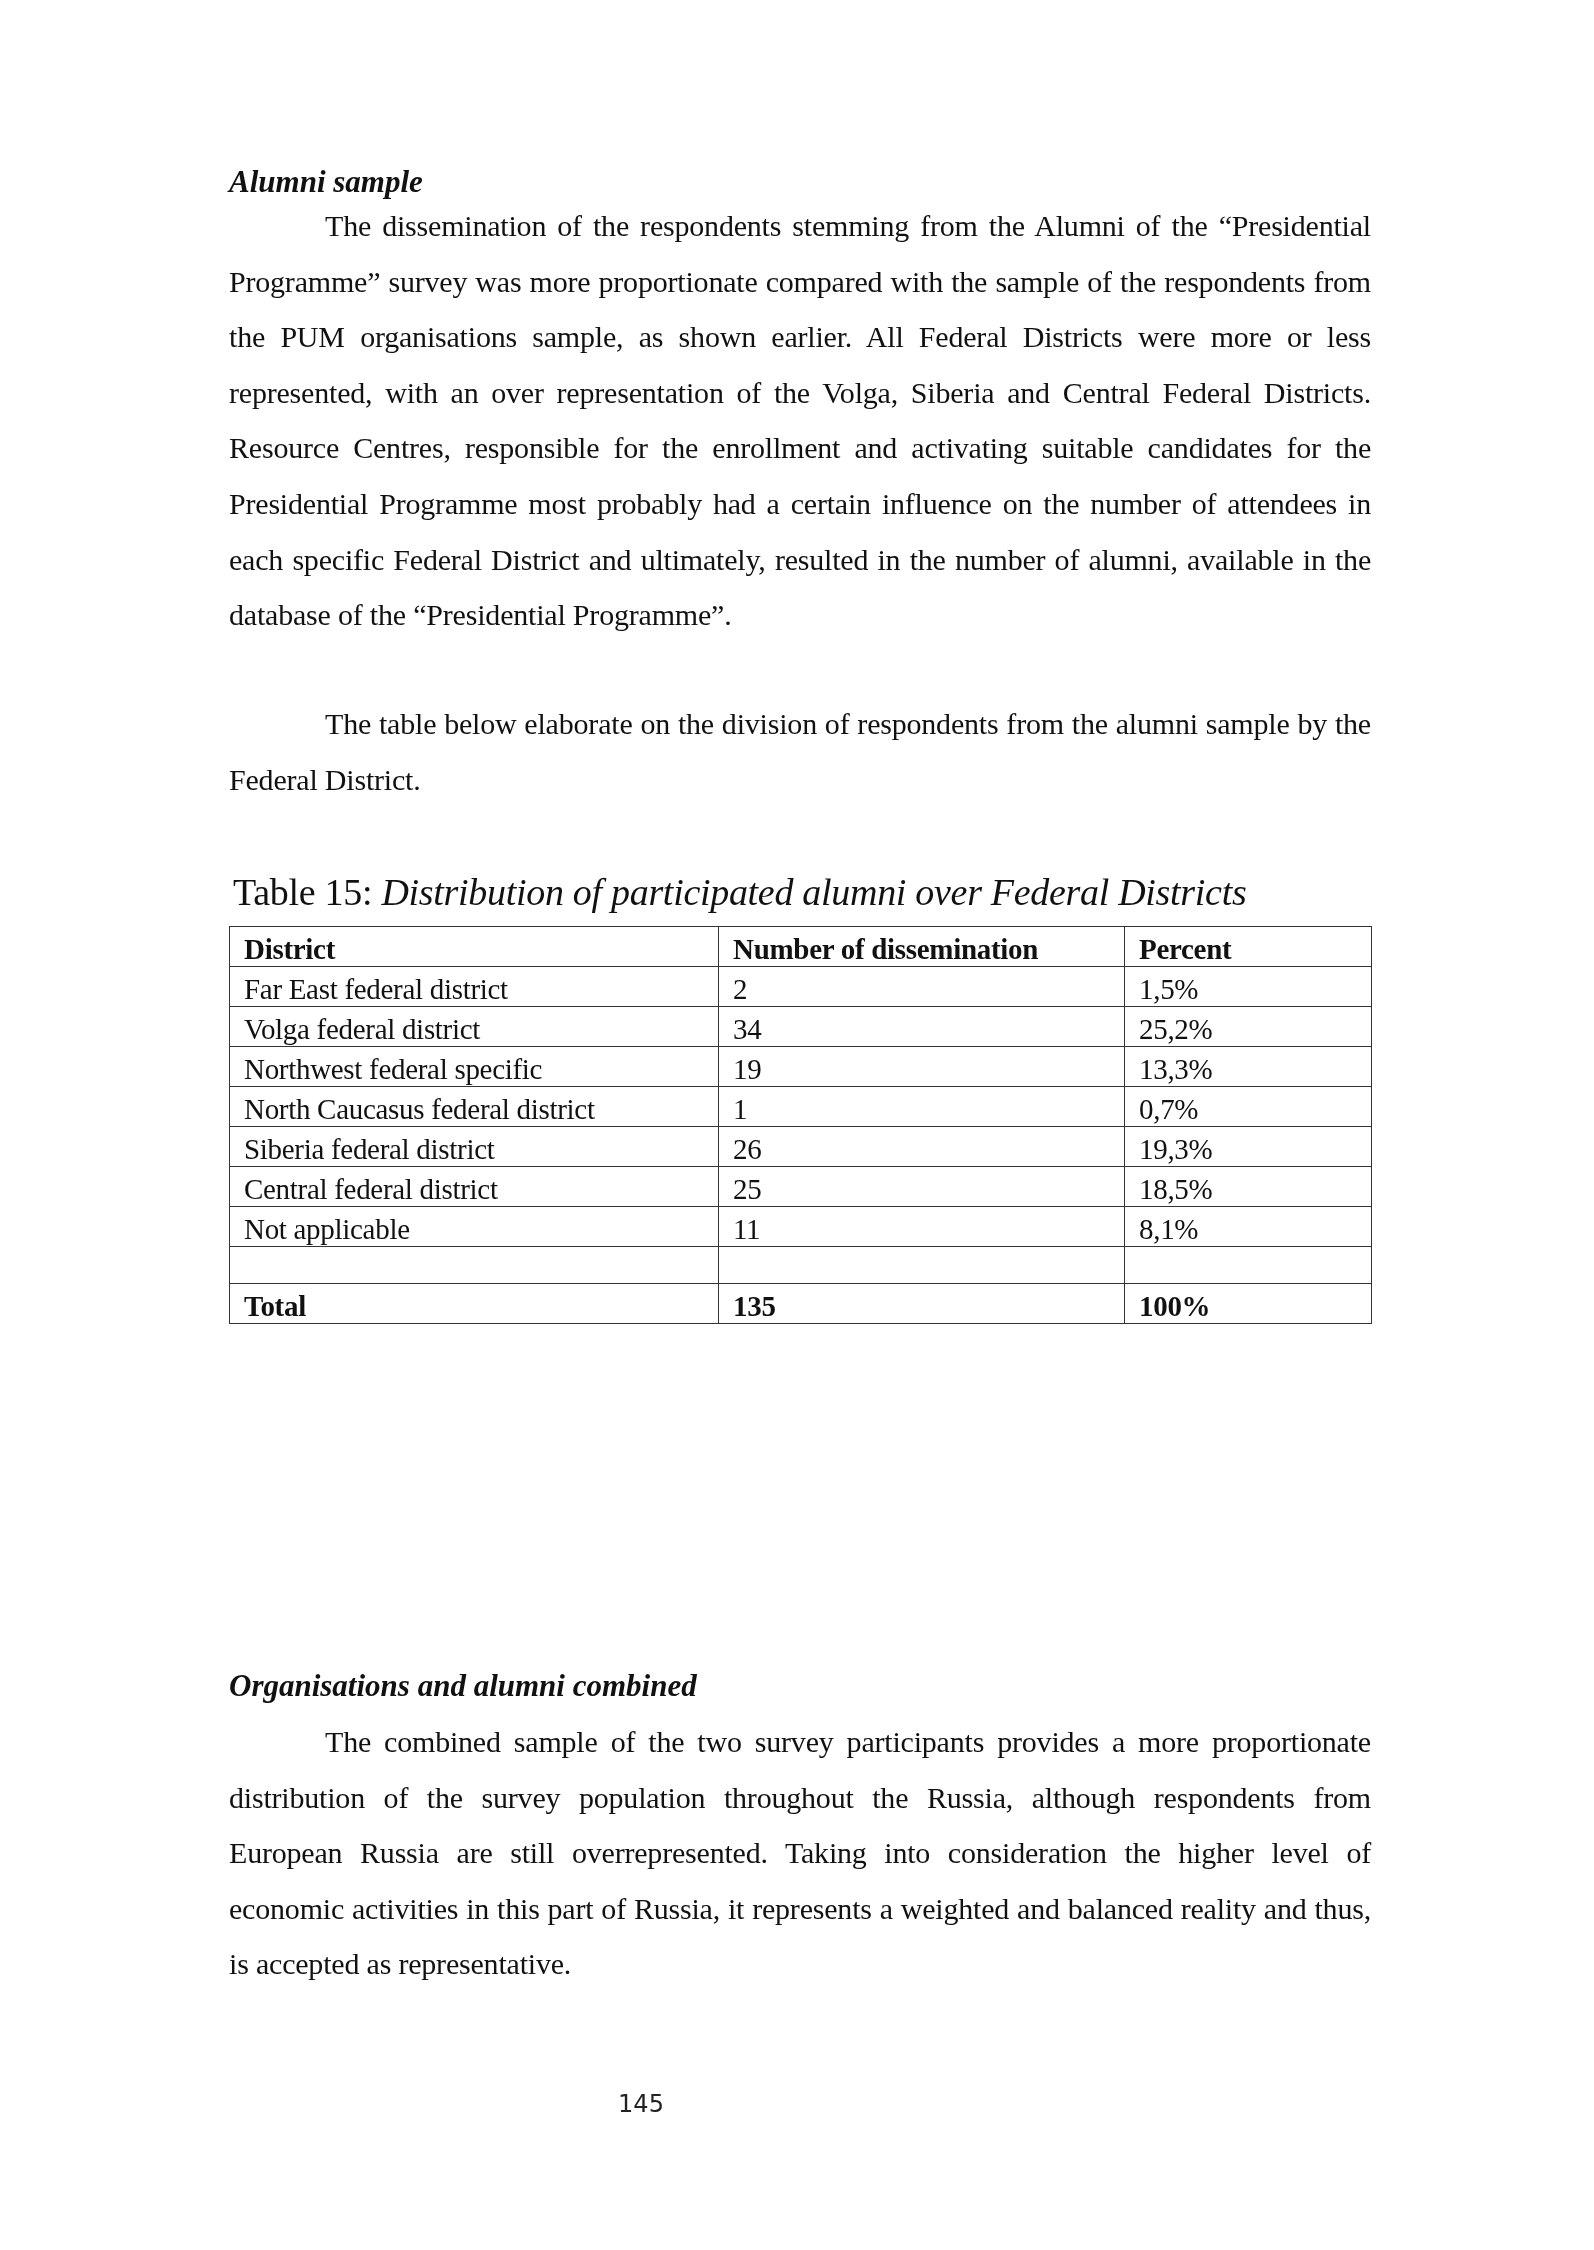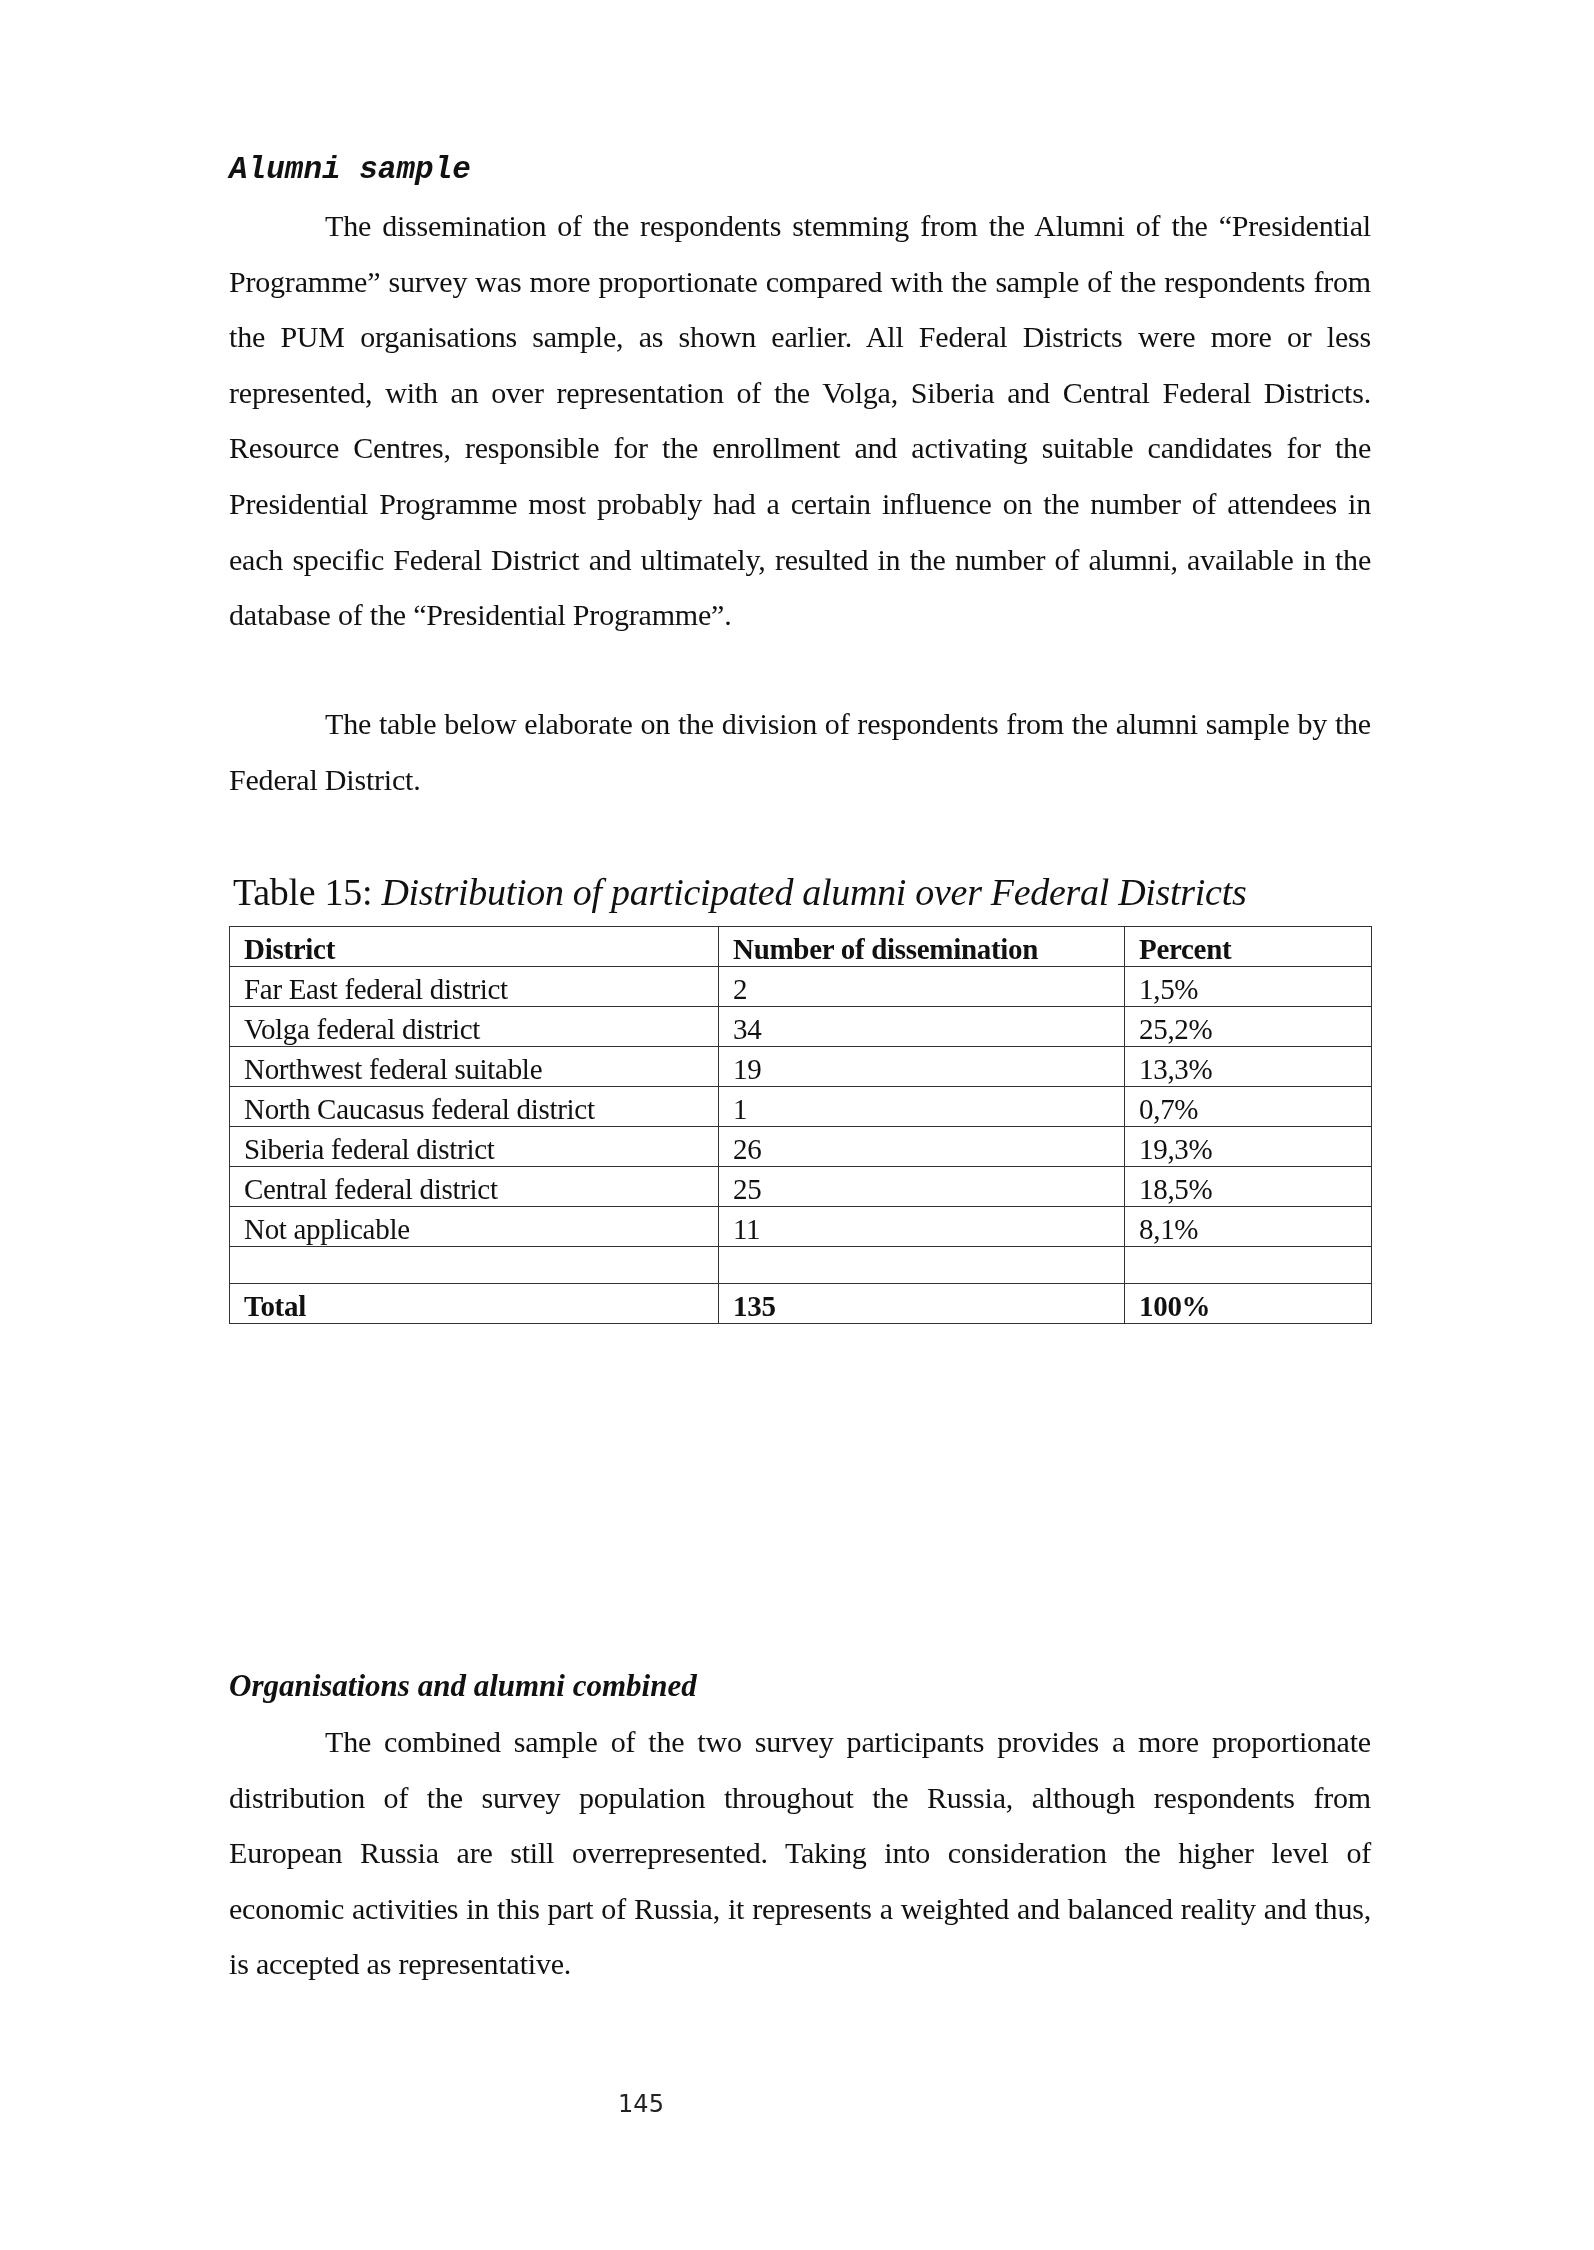--- a/index.html
+++ b/index.html
@@ -19,21 +19,21 @@
          vertical-align: top; padding-top: 6px; box-sizing: border-box; text-align: left; font-weight: normal; letter-spacing: -0.3px; }
   table.data th, table.data tr.total td { font-weight: bold; }
   .page-number { position: absolute; left: 0; width: 1282px; top: 2090px; text-align: center;
                  font-family: "DejaVu Sans", "Liberation Sans", sans-serif; font-size: 24px; color: #222; }
 </style>
 </head>
 <body>
 
 <div class="page">
 
-  <div class="heading" style="top:150px;font-family:Liberation Mono, monospace;">Alumni sample</div>
+  <div class="heading" style="top:162px;">Alumni sample</div>
 
   <p class="para" style="top:198px; margin:0;">The dissemination of the respondents stemming from the Alumni of the “Presidential Programme” survey was more proportionate compared with the sample of the respondents from the PUM organisations sample, as shown earlier. All Federal Districts were more or less represented, with an over representation of the Volga, Siberia and Central Federal Districts. Resource Centres, responsible for the enrollment and activating suitable candidates for the Presidential Programme most probably had a certain influence on the number of attendees in each specific Federal District and ultimately, resulted in the number of alumni, available in the database of the “Presidential Programme”.</p>
 
   <p class="para" style="top:696px; margin:0;">The table below elaborate on the division of respondents from the alumni sample by the Federal District.</p>
 
   <div class="caption" style="top:872px;">
     <span>Table 15: </span><i>Distribution of participated alumni over Federal Districts</i>
   </div>
 
   <table class="data">
@@ -54,21 +54,21 @@
           <td>Far East federal district</td>
           <td>2</td>
           <td>1,5%</td>
         </tr>
         <tr>
           <td>Volga federal district</td>
           <td>34</td>
           <td>25,2%</td>
         </tr>
         <tr>
-          <td>Northwest federal suitable</td>
+          <td>Northwest federal specific</td>
           <td>19</td>
           <td>13,3%</td>
         </tr>
         <tr>
           <td>North Caucasus federal district</td>
           <td>1</td>
           <td>0,7%</td>
         </tr>
         <tr>
           <td>Siberia federal district</td>

